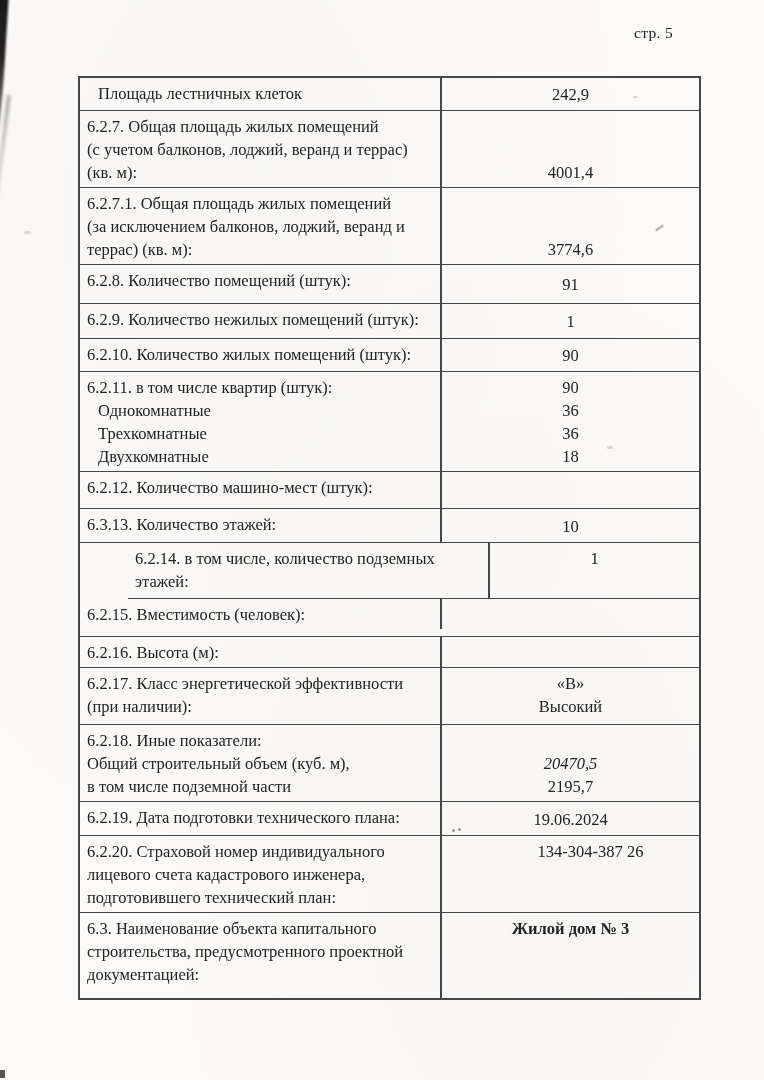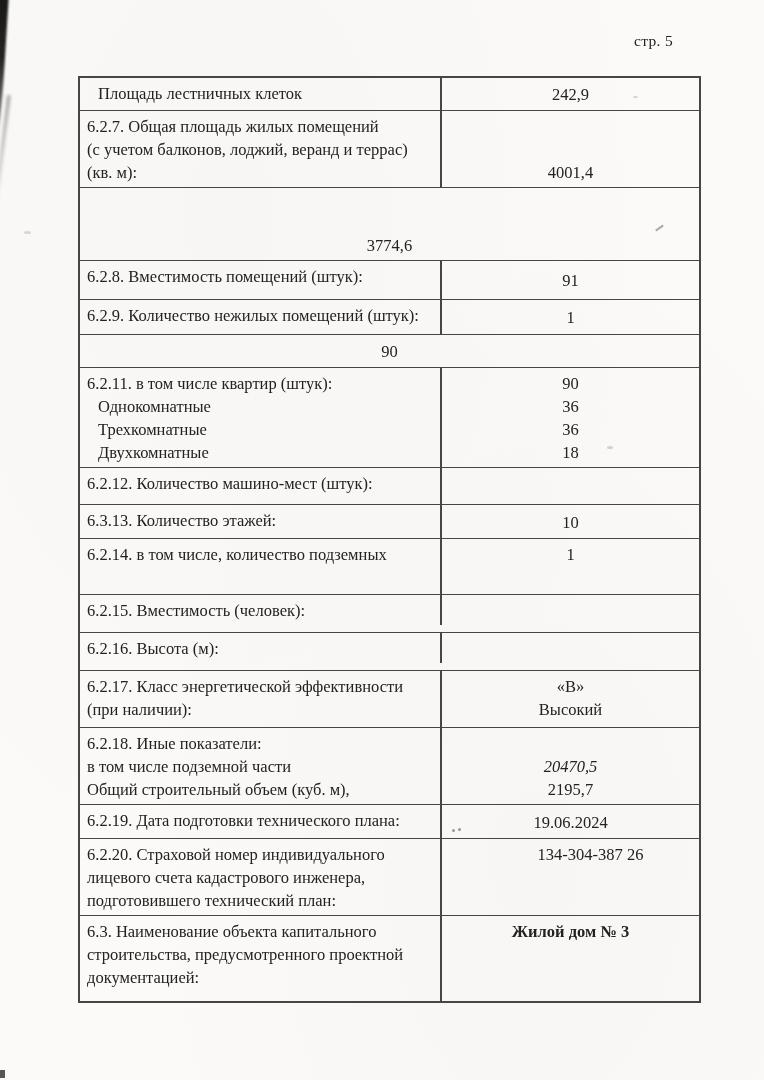--- a/index.html
+++ b/index.html
@@ -16,21 +16,21 @@
     height: 1080px;
     background:
       radial-gradient(ellipse at 30% 20%, rgba(0,0,0,0.015), rgba(0,0,0,0) 60%),
       radial-gradient(ellipse at 70% 80%, rgba(60,50,40,0.02), rgba(0,0,0,0) 55%),
       var(--paper, #fbfaf8);
     font-family: "Liberation Serif", "DejaVu Serif", serif;
     color: var(--ink, #222222);
   }
   .page-num {
     position: absolute;
-    top: 32px;
+    top: 24px;
     right: 91px;
     font-size: 15.5px;
     letter-spacing: 0.3px;
   }
   .doc-table {
     position: absolute;
     left: 78px;
     top: 76px;
     width: 623px;
     border: 2px solid var(--line, #464646);
@@ -121,44 +121,52 @@
           <div class="tline">6.2.7. Общая площадь жилых помещений</div>
           <div class="tline">(с учетом балконов, лоджий, веранд и террас)</div>
           <div class="tline">(кв. м):</div>
         </div>
     <div class="cell value v-bottom">
           <div class="vline">4001,4</div>
         </div>
   </div>
 
   <div class="row" style="min-height: 73px;">
+    <div class="cell label">
+          <div class="tline">6.2.7.1. Общая площадь жилых помещений</div>
+          <div class="tline">(за исключением балконов, лоджий, веранд и</div>
+          <div class="tline">террас) (кв. м):</div>
+        </div>
     <div class="cell value v-bottom">
           <div class="vline">3774,6</div>
         </div>
   </div>
 
   <div class="row" style="min-height: 39px;">
     <div class="cell label">
-          <div class="tline">6.2.8. Вместимость помещений (штук):</div>
+          <div class="tline">6.2.8. Количество помещений (штук):</div>
         </div>
     <div class="cell value v-center">
           <div class="vline">91</div>
         </div>
   </div>
 
   <div class="row" style="min-height: 35px;">
     <div class="cell label">
           <div class="tline">6.2.9. Количество нежилых помещений (штук):</div>
         </div>
     <div class="cell value v-center">
           <div class="vline">1</div>
         </div>
   </div>
 
   <div class="row" style="min-height: 33px;">
+    <div class="cell label">
+          <div class="tline">6.2.10. Количество жилых помещений (штук):</div>
+        </div>
     <div class="cell value v-center">
           <div class="vline">90</div>
         </div>
   </div>
 
   <div class="row" style="min-height: 97px;">
     <div class="cell label">
           <div class="tline">6.2.11. в том числе квартир (штук):</div>
           <div class="tline ind">Однокомнатные</div>
           <div class="tline ind">Трехкомнатные</div>
@@ -181,59 +189,60 @@
 
   <div class="row" style="min-height: 34px;">
     <div class="cell label">
           <div class="tline">6.3.13. Количество этажей:</div>
         </div>
     <div class="cell value v-center">
           <div class="vline">10</div>
         </div>
   </div>
 
-  <div class="row" style="min-height: 56px;">
+  <div class="row" style="min-height: 56px; margin-left: 48px;">
     <div class="cell label">
           <div class="tline">6.2.14. в том числе, количество подземных</div>
+          <div class="tline">этажей:</div>
         </div>
     <div class="cell value v-top">
           <div class="vline">1</div>
         </div>
   </div>
 
   <div class="row" style="min-height: 33px; flex-direction: column;">
     <div class="cell label">
           <div class="tline">6.2.15. Вместимость (человек):</div>
         </div>
     <div class="cell value v-center"></div>
   </div>
 
-  <div class="row" style="min-height: 31px; flex-direction: column;">
+  <div class="row" style="min-height: 31px;">
     <div class="cell label">
           <div class="tline">6.2.16. Высота (м):</div>
         </div>
     <div class="cell value v-center"></div>
   </div>
 
   <div class="row" style="min-height: 57px;">
     <div class="cell label">
           <div class="tline">6.2.17. Класс энергетической эффективности</div>
           <div class="tline">(при наличии):</div>
         </div>
     <div class="cell value v-top">
           <div class="vline">«В»</div>
           <div class="vline">Высокий</div>
         </div>
   </div>
 
   <div class="row" style="min-height: 76px;">
     <div class="cell label">
           <div class="tline">6.2.18. Иные показатели:</div>
+          <div class="tline">Общий строительный объем (куб. м),</div>
           <div class="tline">в том числе подземной части</div>
-          <div class="tline">Общий строительный объем (куб. м),</div>
         </div>
     <div class="cell value v-top">
           <div class="vline" style="margin-top: 23px; font-style: italic;">20470,5</div>
           <div class="vline">2195,7</div>
         </div>
   </div>
 
   <div class="row" style="min-height: 34px;">
     <div class="cell label">
           <div class="tline">6.2.19. Дата подготовки технического плана:</div>

